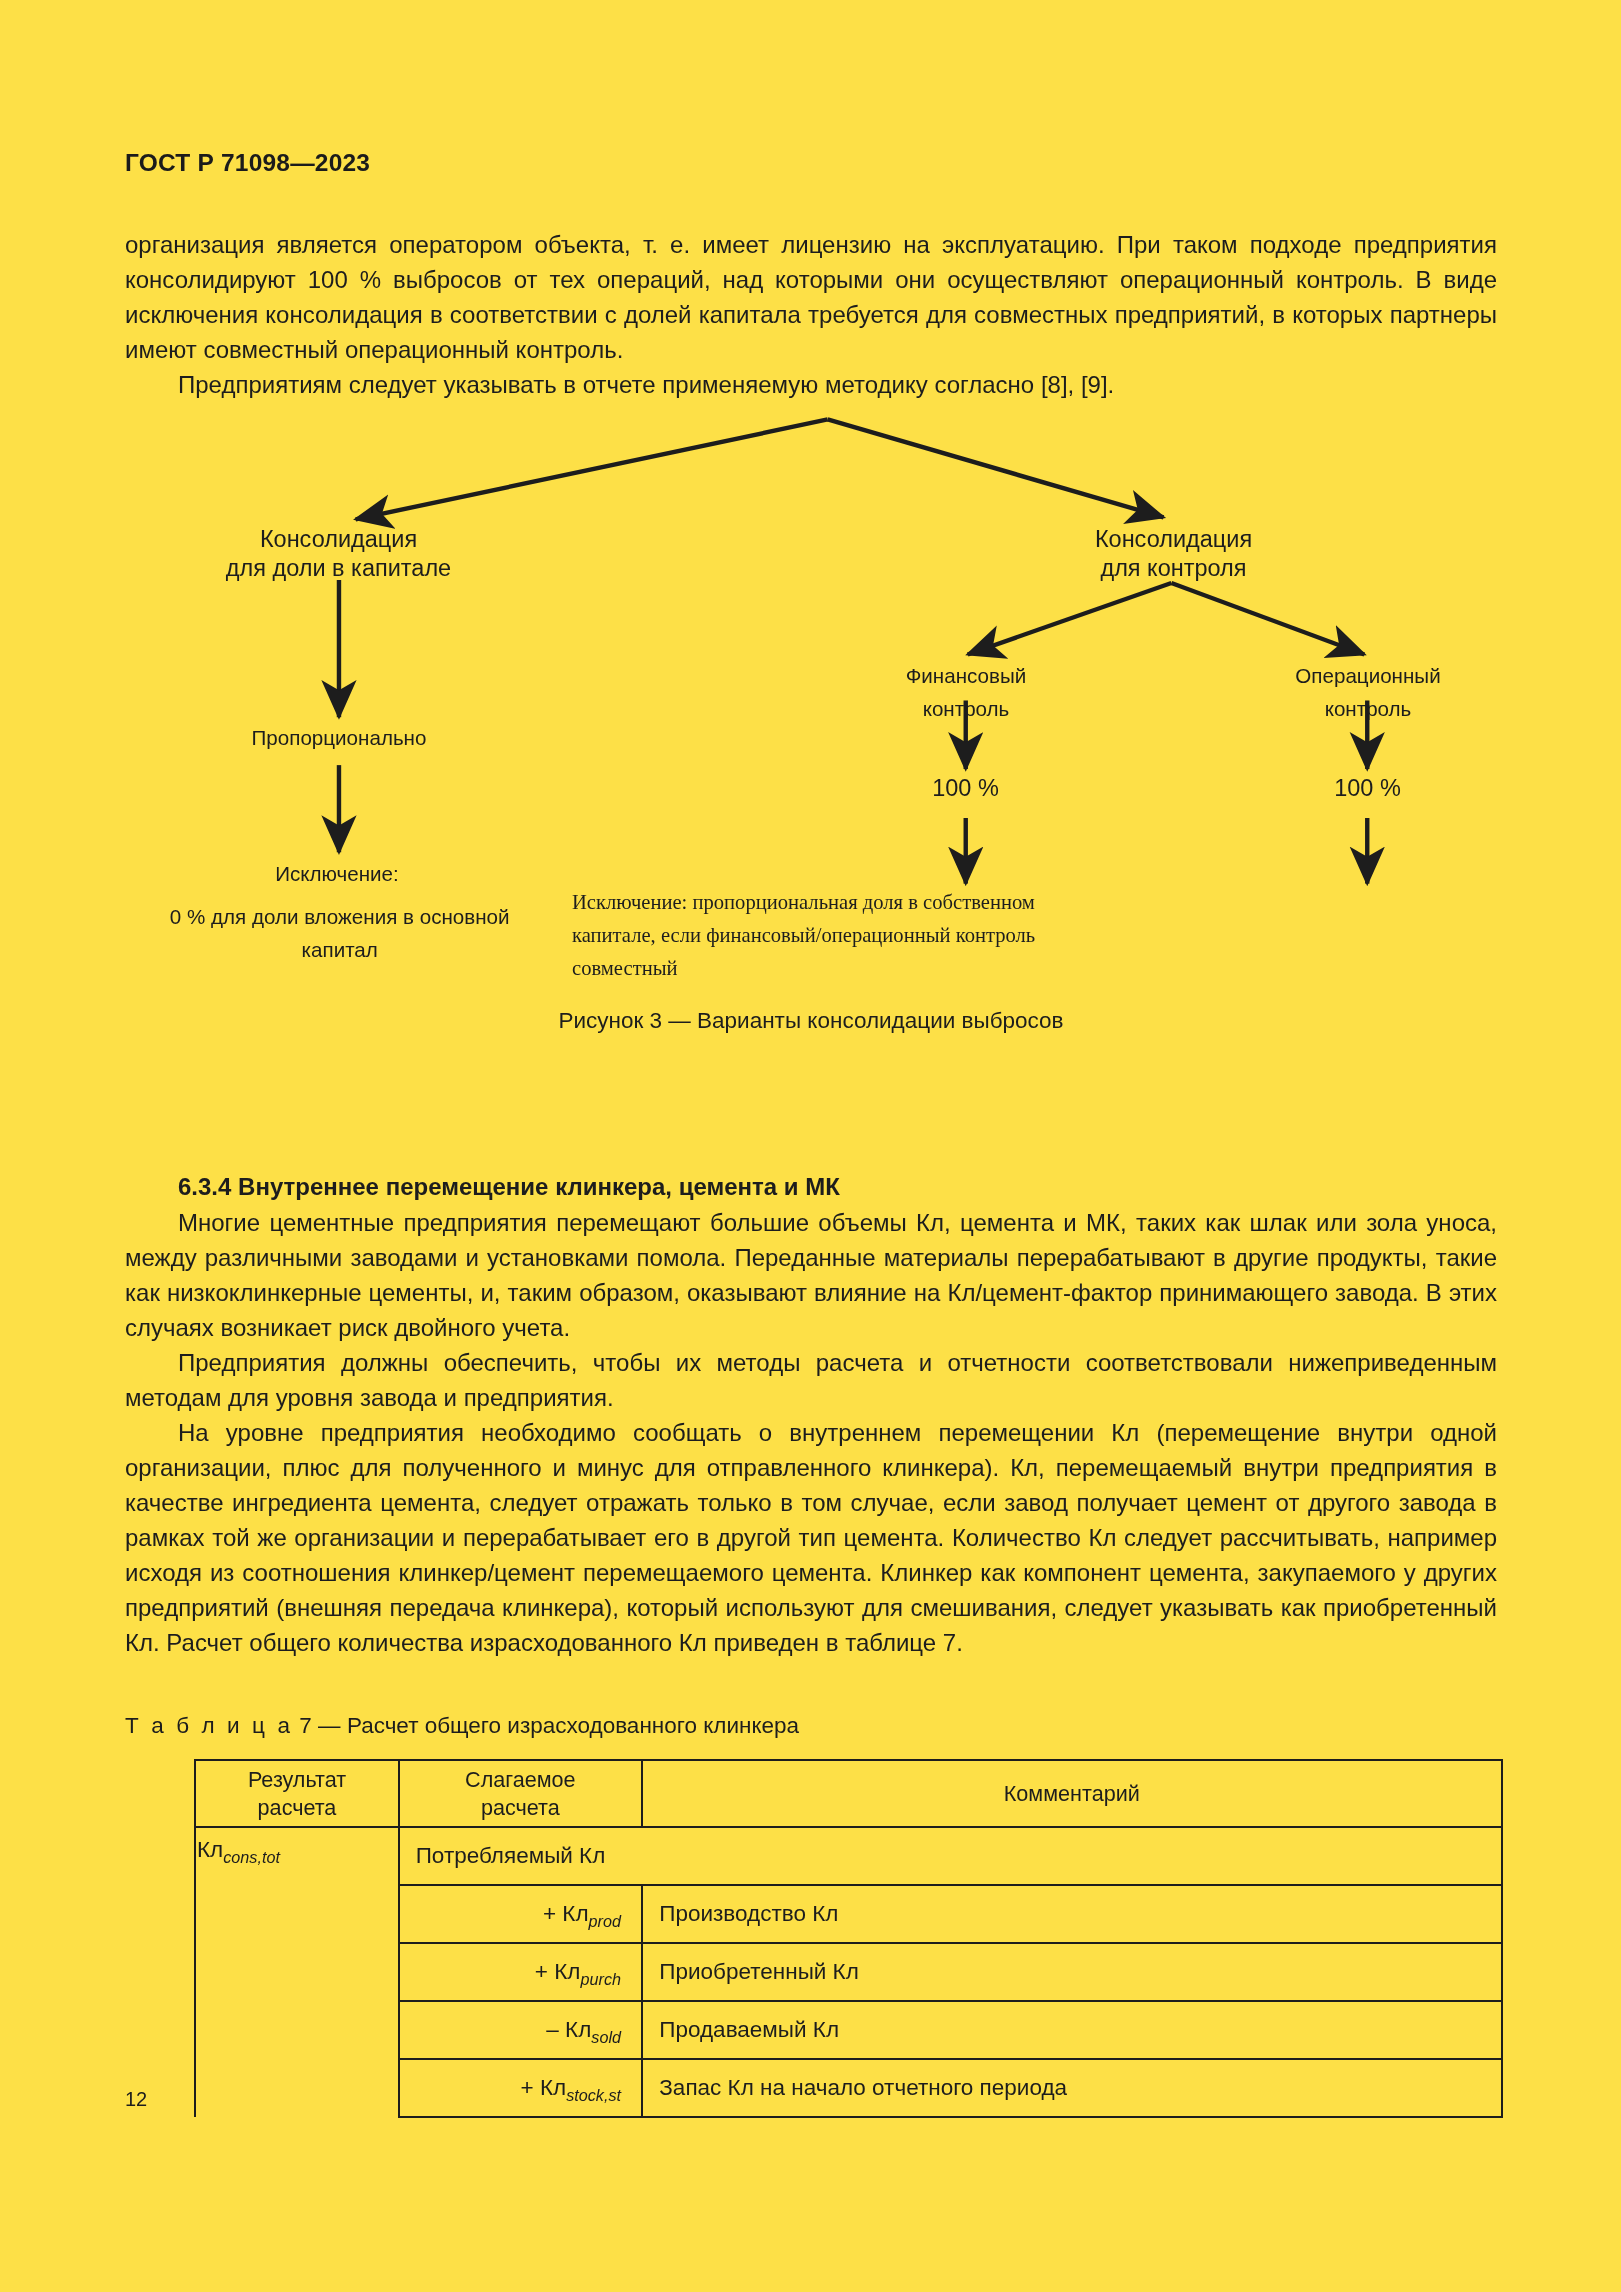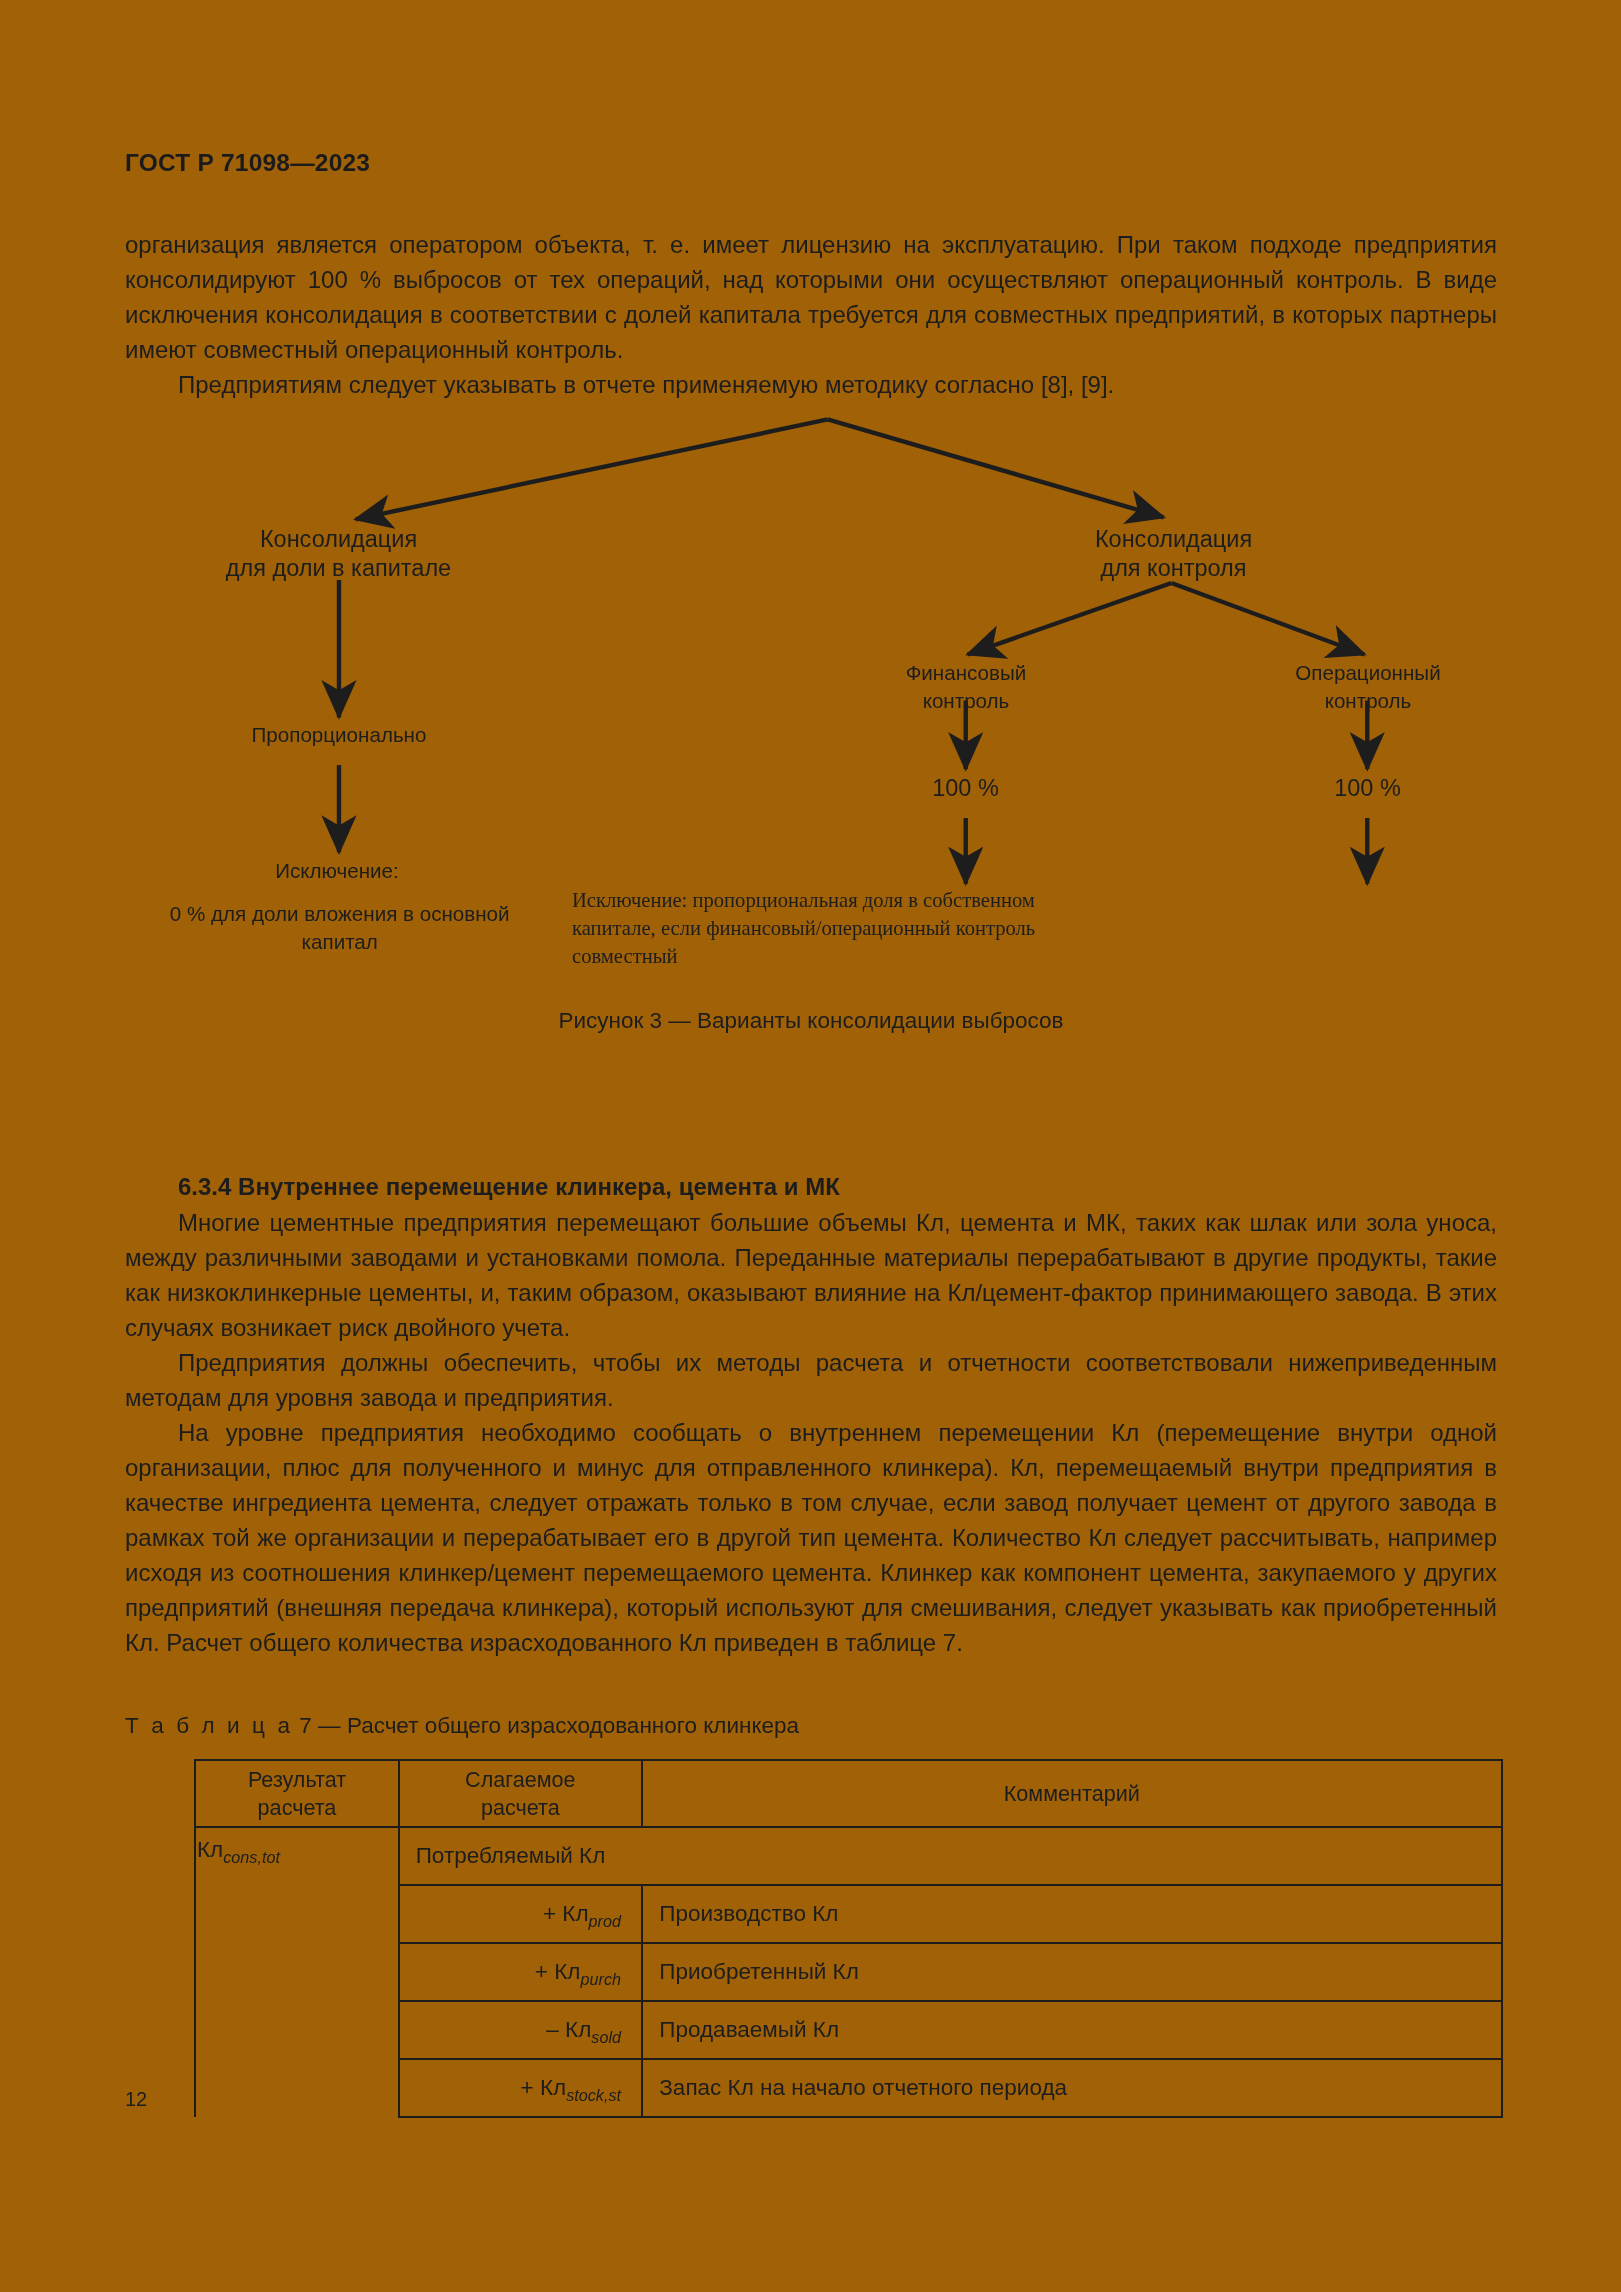--- a/index.html
+++ b/index.html
@@ -8,21 +8,21 @@
     background: #ececec;
   }
   body {
     font-family: "Liberation Sans", sans-serif;
     color: #1d1d1d;
   }
   .page {
     position: relative;
     width: 1621px;
     height: 2293px;
-    background: #a16207;
+    background: #fde047;
     overflow: hidden;
   }
 
   
   .doc-header {
     position: absolute;
     left: 125px;
     top: 149px;
     font-size: 24.5px;
     font-weight: bold;
@@ -66,21 +66,21 @@
   .fig-label {
     position: absolute;
     font-size: 23.5px;
     line-height: 29px;
     color: #1d1d1d;
     text-align: center;
     white-space: pre-line;
   }
   .fig-label.small {
     font-size: 20.6px;
-    line-height: 28px;
+    line-height: 33px;
   }
   .fig-label.left-al {
     text-align: left;
     font-family: Liberation Serif, serif;
   }
   .fig-caption {
     position: absolute;
     left: 125px;
     top: 1008px;
     width: 1372px;

